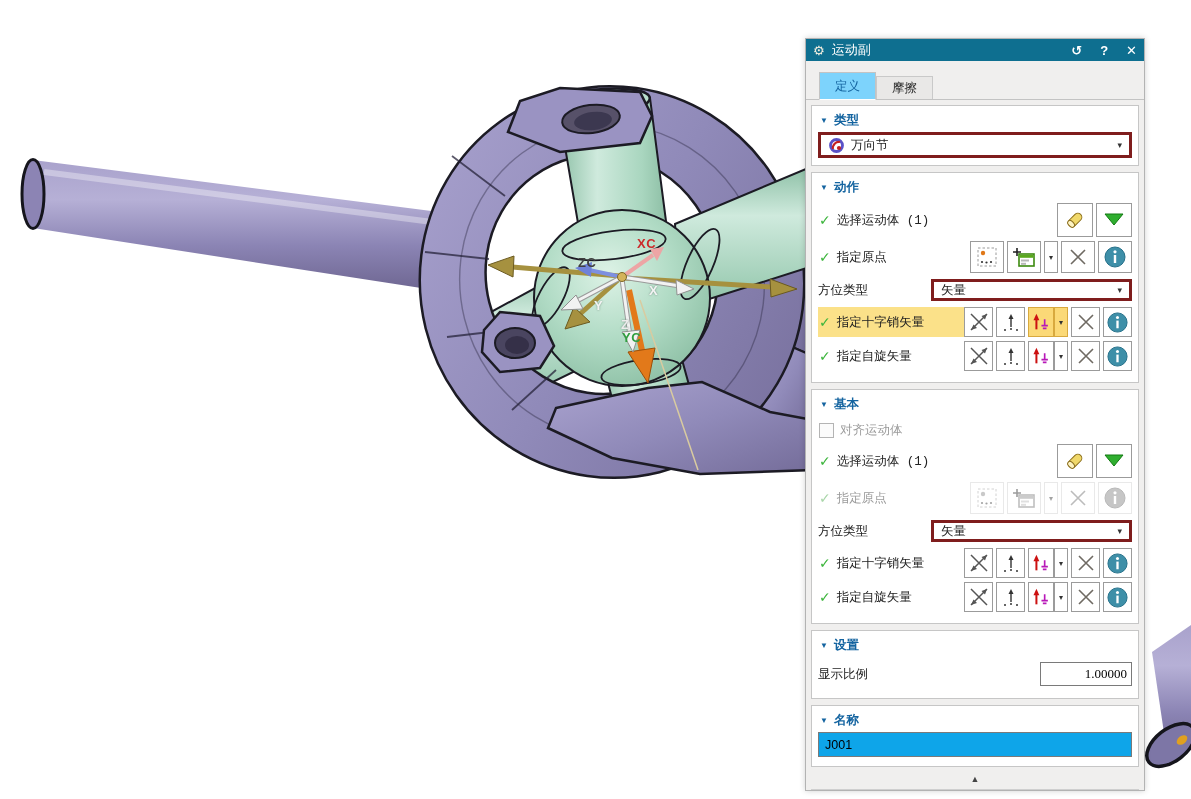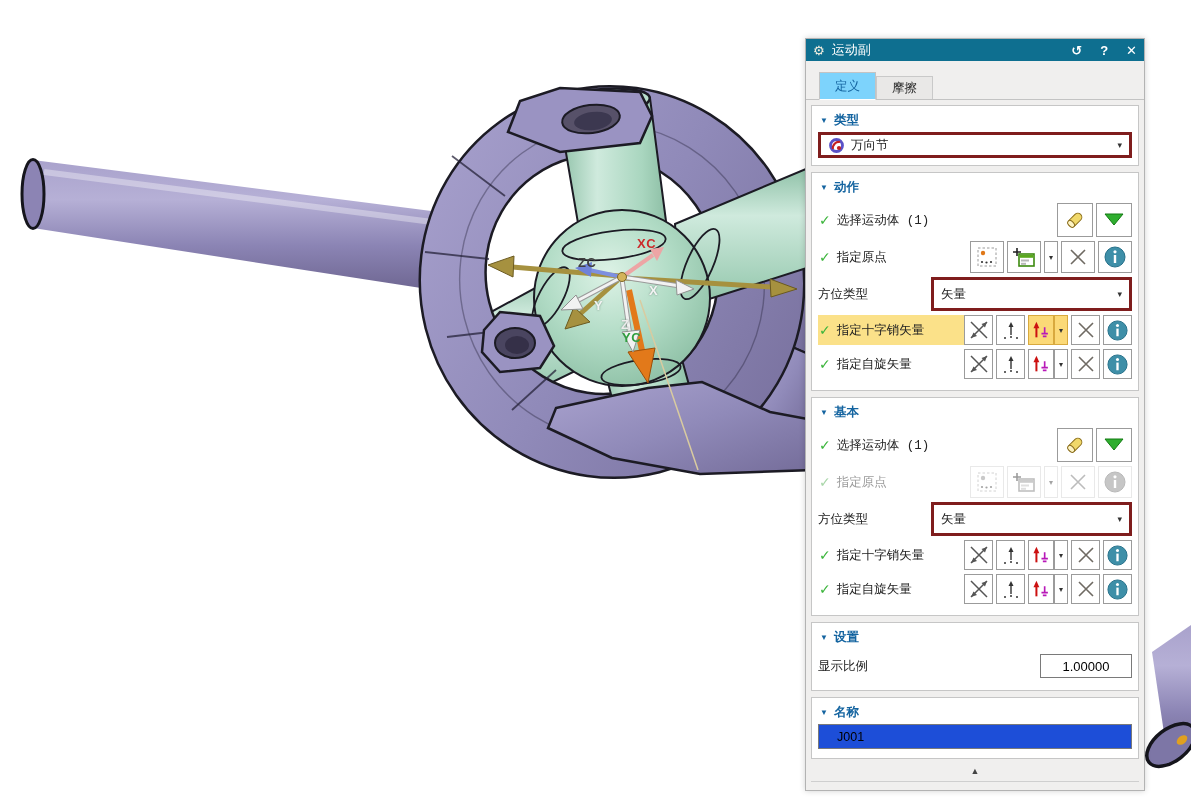--- a/index.html
+++ b/index.html
@@ -31,45 +31,45 @@
               margin-bottom:-1px;height:28px;color:#1464a0;}
   .tab.inactive{background:#e9e8e7;border:1px solid #c9c9c9;border-bottom:none;height:23px;color:#222;}
   .content{padding:5px 5px 0 5px;}
   .panel{background:#fff;border:1px solid #c6c6c6;margin-bottom:6px;padding:2px 6px 7px 6px;}
   .sec-h{display:flex;align-items:center;gap:6px;color:#1464a0;font-weight:bold;
          padding:4px 2px 3px 2px;cursor:default;}
   .tri{font-size:8px;color:#1464a0;line-height:1;}
   .dropdown{border:3px solid #7f1d1d;background:#fff;height:26px;display:flex;align-items:center;
             gap:6px;padding:0 7px;box-sizing:border-box;}
   .dropdown .caret{margin-left:auto;font-size:9px;color:#333;}
-  .dropdown.small{height:34px;flex:1;justify-content:center;}
+  .dropdown.small{height:22px;flex:1;justify-content:center;}
   .row{display:flex;align-items:center;margin:4px 0;min-height:26px;}
   .lblwrap{flex:1;display:flex;align-items:center;align-self:stretch;gap:6px;padding-left:1px;}
   .row.hl .lblwrap{background:#fbe189;}
   .check{color:#3cb53c;font-weight:bold;font-size:14px;line-height:1;}
   .check.dis{color:#a9d6a9;}
   .lbl{white-space:nowrap;font-family:Liberation Mono, monospace;}
   .lbl.dis{color:#9b9b9b;}
   .orient-lbl{width:113px;}
   .btns{display:flex;gap:3px;align-items:center;}
   .icon-btn{border:1px solid #9b9b9b;background:#fff;display:flex;align-items:center;
             justify-content:center;box-sizing:border-box;padding:0;}
   .b-lg{width:36px;height:34px;}
   .b-md{width:34px;height:32px;}
   .b-sm{width:29px;height:30px;}
   .b-caret{width:14px;height:32px;font-size:8px;color:#333;}
   .b-caret.sm{height:30px;}
   .b-vec{width:26px;height:30px;}
   .vec-hl .icon-btn{background:#fbd977;border-color:#d8a93e;}
   .row .dis-btns .icon-btn{border-color:#cfcfcf;filter:grayscale(1) opacity(.45);}
   .checkbox{width:13px;height:13px;border:1px solid #b4b4b4;background:#fbfbfb;display:inline-block;}
-  .num-field{width:92px;height:24px;border:1px solid #7a7a7a;box-sizing:border-box;text-align:center;
-             font-size:13px;padding:0 4px;font-family:Liberation Sans, sans-serif;background:#fff;}
+  .num-field{width:92px;height:24px;border:1px solid #7a7a7a;box-sizing:border-box;text-align:right;
+             font-size:13px;padding:0 4px;font-family:Liberation Serif, serif;background:#fff;}
   .name-field{width:100%;height:25px;border:1px solid #7a7a7a;box-sizing:border-box;
-              font-size:12.5px;padding:0 18px;font-family:inherit;background:#1d4ed8;}
+              font-size:12.5px;padding:0 6px;font-family:inherit;background:#0ea5e9;}
   .name-panel{padding-bottom:9px;}
   .collapse-bar{text-align:center;font-size:9px;color:#444;padding:1px 0 5px 0;cursor:pointer;}
   .footer{border-top:1px solid #cfcfcf;display:flex;justify-content:flex-end;gap:9px;
           padding:9px 21px 0 0;}
 </style>
 </head>
 <body>
 
 <div class="stage">
 
@@ -398,20 +398,26 @@
           </span>
         </div>
       </div>
 
       <div class="panel">
         <div class="sec-h">
           <span class="tri">▼</span>
           <span>基本</span>
         </div>
 
+        <div class="row" style="min-height:20px;">
+          <span class="lblwrap">
+            <span class="checkbox"></span>
+            <span class="lbl dis">对齐运动体</span>
+          </span>
+        </div>
 
         <div class="row">
           <span class="lblwrap">
             <span class="check">✓</span>
             <span class="lbl">选择运动体 (1)</span>
           </span>
           <span class="btns">
             <button class="icon-btn b-lg">
               <svg width="24" height="24" viewBox="0 0 24 24">
                 <g transform="rotate(-45 12 12)">

